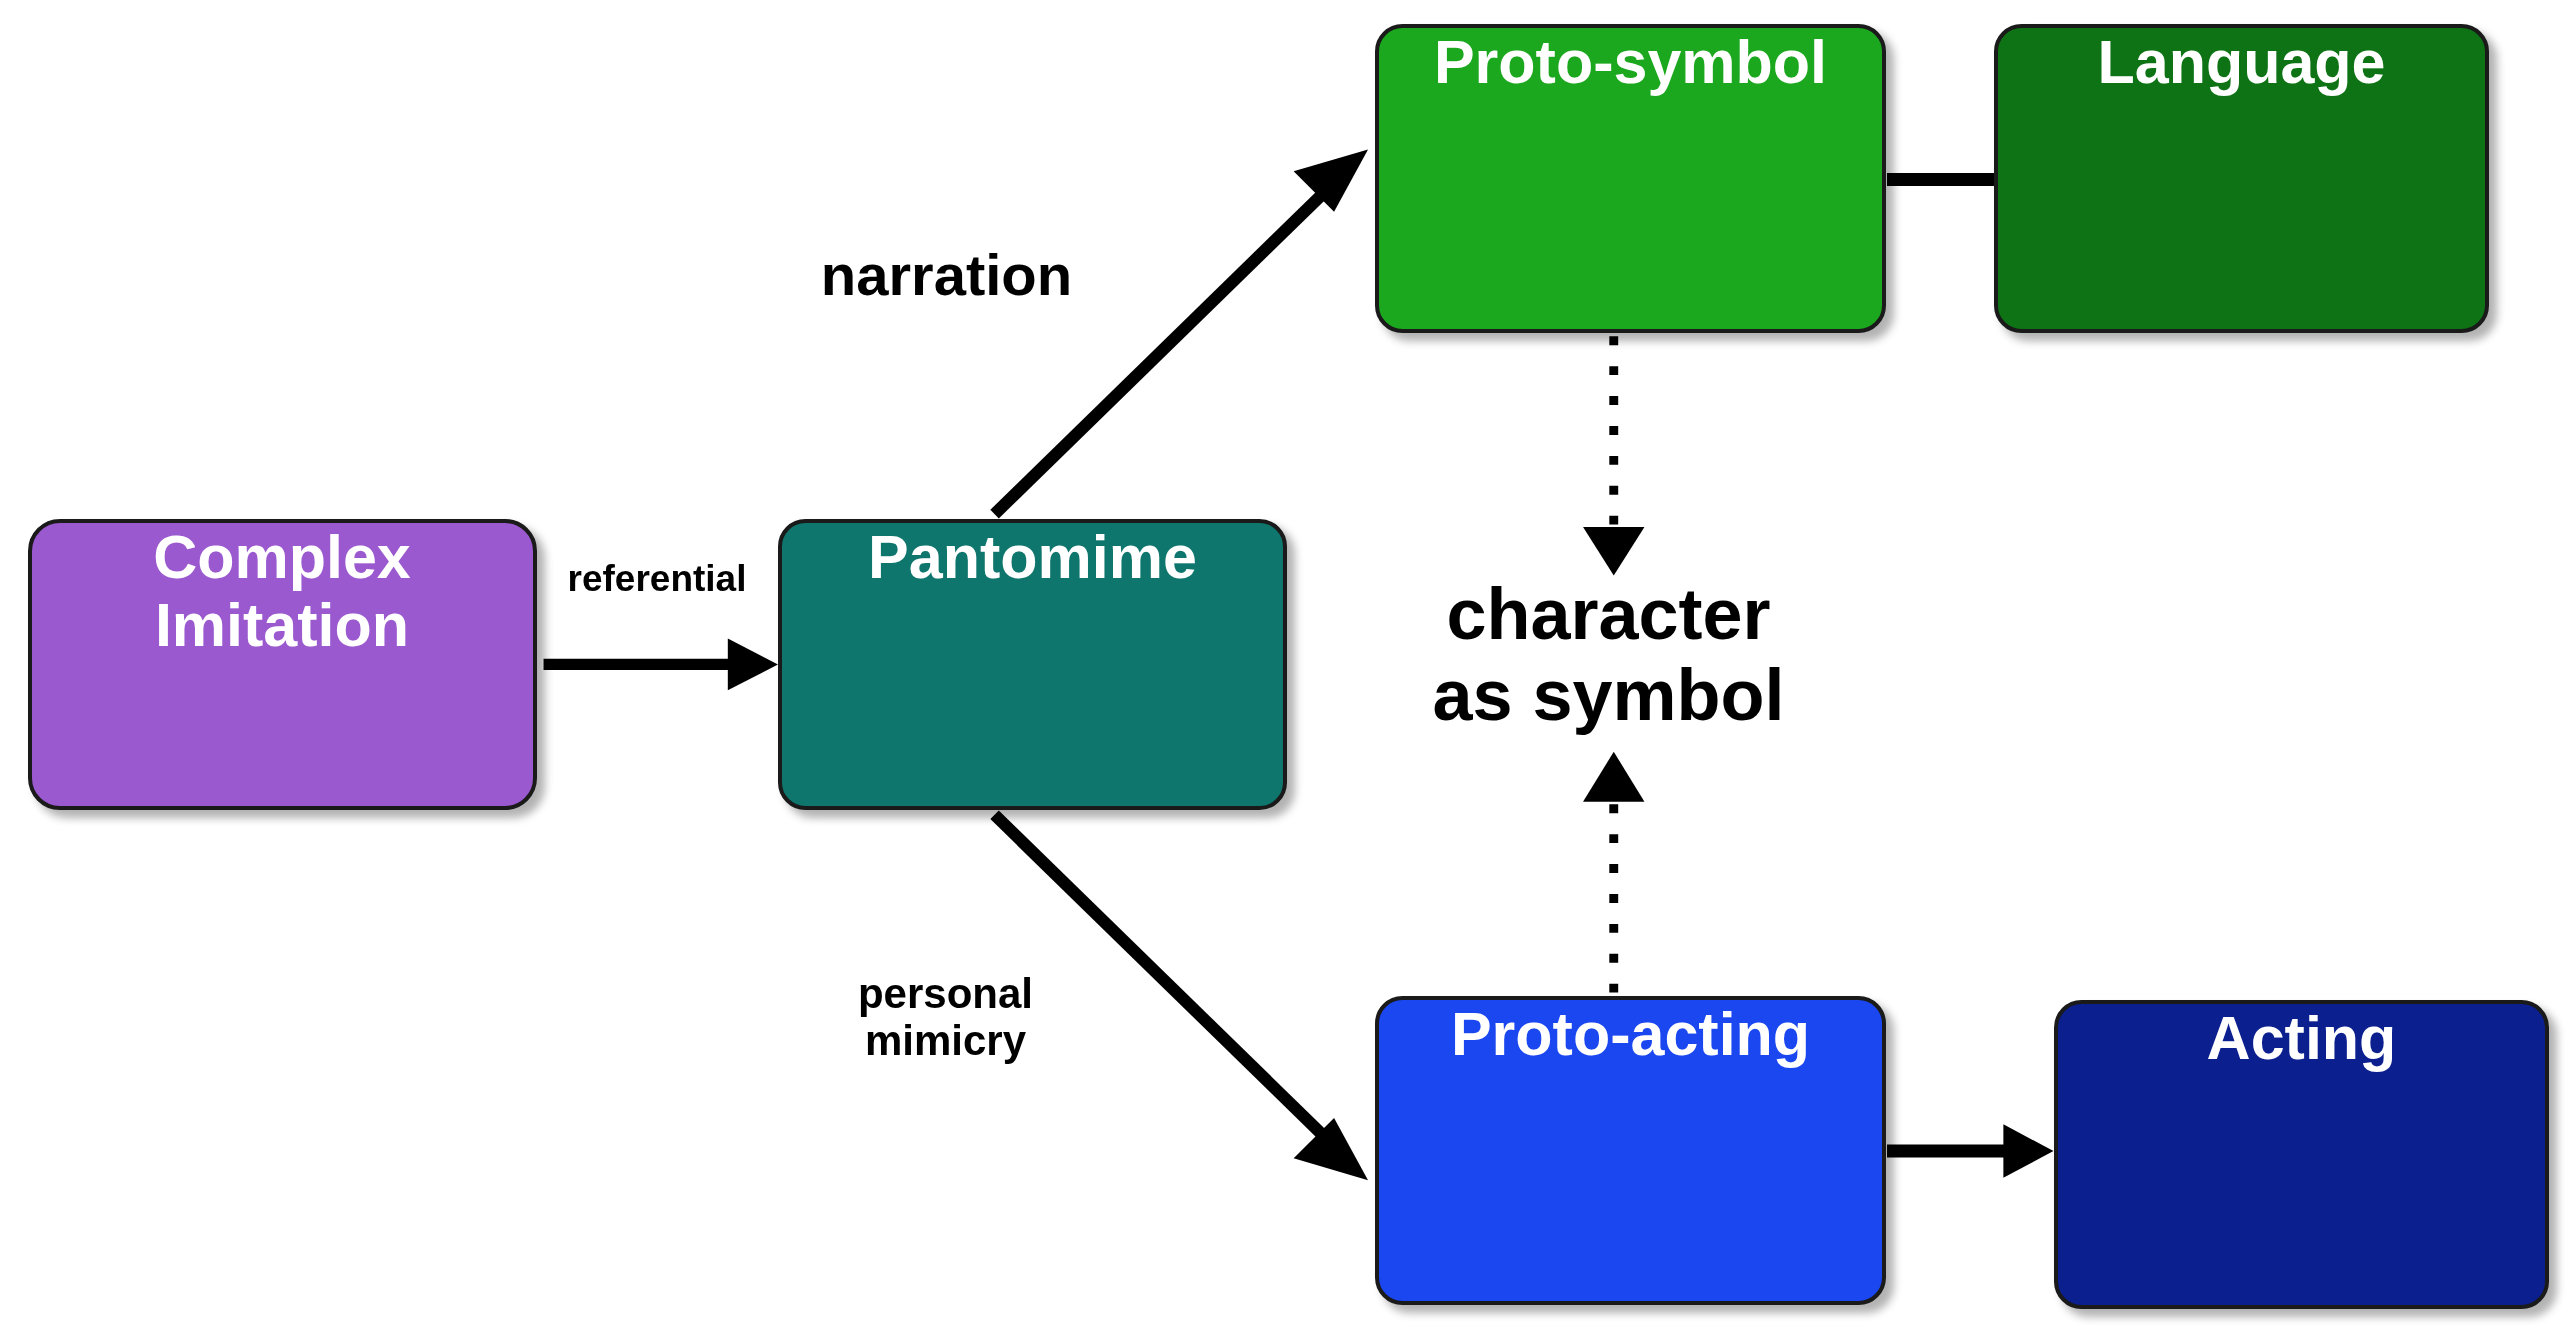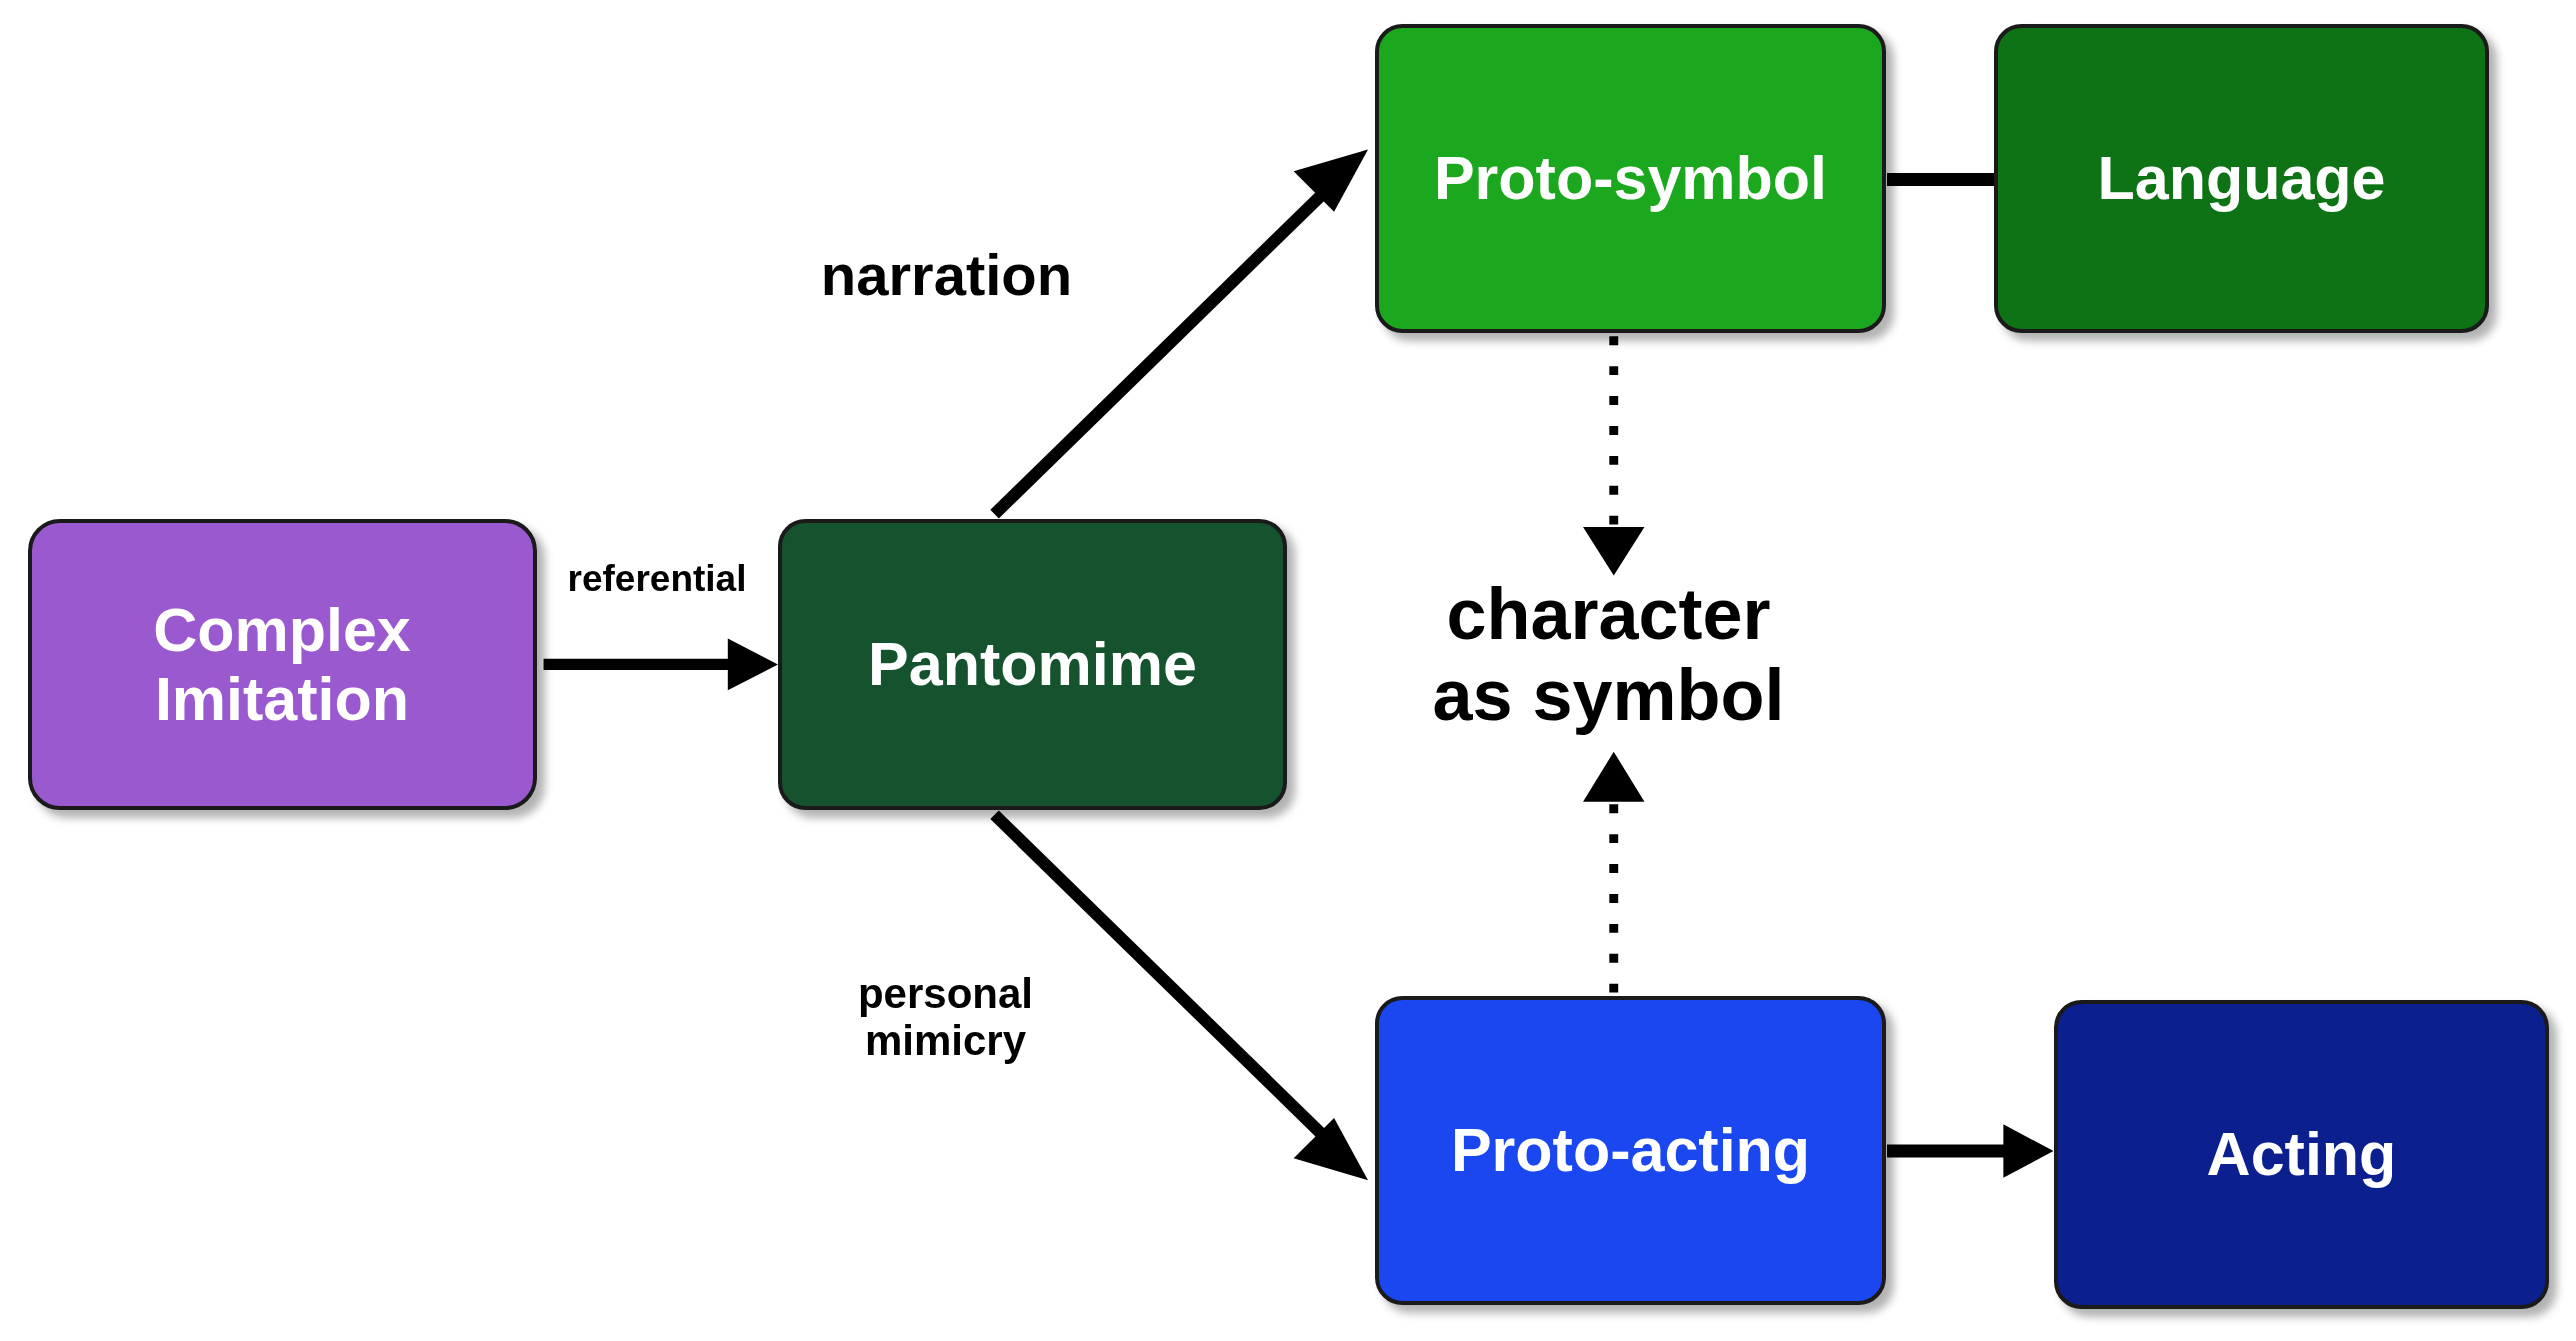--- a/index.html
+++ b/index.html
@@ -18,21 +18,21 @@
     overflow: hidden;
   }
 
   
   .node {
     position: absolute;
     box-sizing: border-box;
     border: 4px solid #1a1a1a;
     border-radius: 27.5px;
     display: flex;
-    align-items: center;
+    align-items: flex-start;
     justify-content: center;
     text-align: center;
     color: #ffffff;
     font-weight: bold;
     line-height: 1.12;
     box-shadow: 7.3px 7.3px 8px rgba(0,0,0,0.30);
     z-index: 3;
     user-select: none;
   }
   .node .label {
@@ -42,21 +42,21 @@
   }
 
   #node-complex-imitation {
     left: 27.5px;  top: 519px;  width: 509px;  height: 291px;
     background: #9B59D0;
     font-size: 61px;
     border-radius: 32px;
   }
   #node-pantomime {
     left: 778px; top: 519px;  width: 509px;  height: 291px;
-    background: #14532d;
+    background: #0f766e;
     font-size: 61px;
   }
   #node-proto-symbol {
     left: 1375px; top: 24px;  width: 511px;  height: 309px;
     background: #1BA81E;
     font-size: 61px;
   }
   #node-language {
     left: 1994px; top: 24px;  width: 495px;  height: 309px;
     background: #0E7314;

